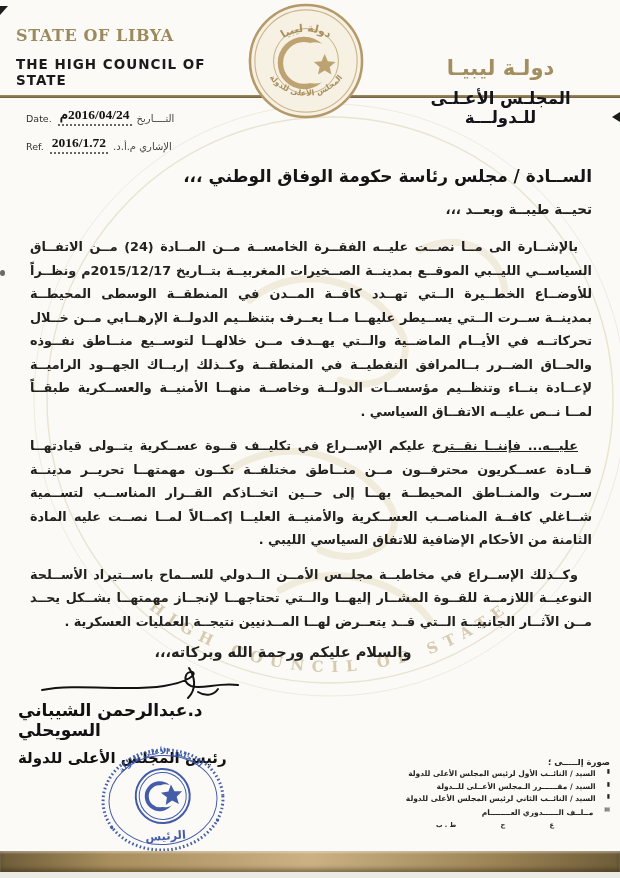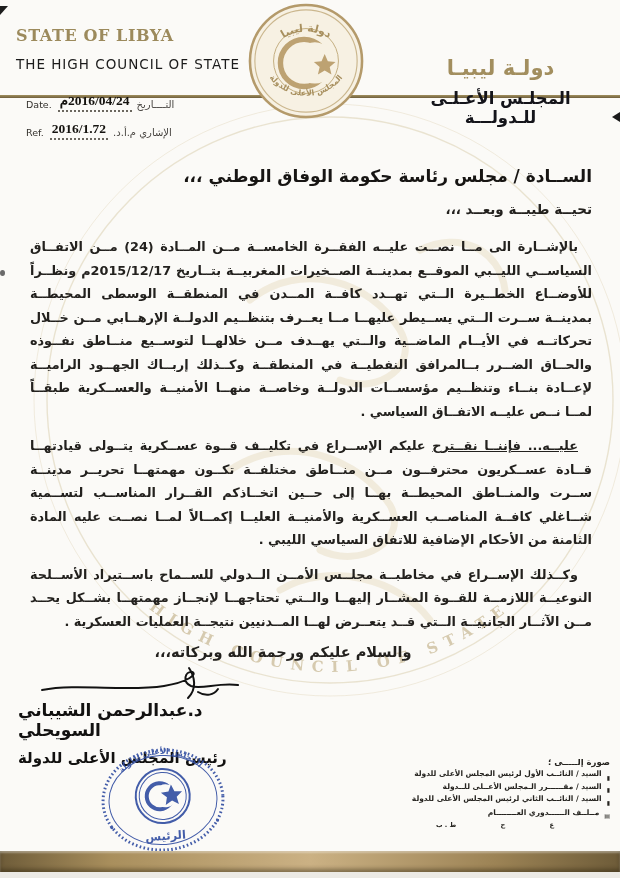--- a/index.html
+++ b/index.html
@@ -9,29 +9,29 @@
     font-family:"DejaVu Sans",sans-serif;
   }
   .abs{position:absolute;}
 
   
   #watermark{left:0;top:0;z-index:0;pointer-events:none;}
 
   
   #hdr-left{left:16px;top:26px;width:224px;text-align:left;z-index:3;}
   .state-en{font-family:"DejaVu Serif",serif;font-weight:bold;font-size:16px;color:#9c8a5c;letter-spacing:.6px;}
-  .council-en{margin-top:11px;font-size:13.5px;font-weight:normal;color:#1b1b1b;letter-spacing:1px;}
+  .council-en{margin-top:11px;font-size:13.5px;font-weight:bold;color:#1b1b1b;letter-spacing:1px;}
   #hdr-right{right:12px;top:20px;width:215px;text-align:center;direction:rtl;z-index:3;}
   .state-ar{font-size:21px;font-weight:bold;color:#a28e5e;margin-top:36px;}
   .council-ar{margin-top:9px;font-size:16.5px;font-weight:bold;color:#14141a;}
   #hdr-rule{left:0;top:95px;width:620px;height:3px;background:linear-gradient(#a2905f,#6f5f3c);z-index:2;}
   #seal{left:247px;top:2px;z-index:4;}
 
   
-  #meta{left:26px;top:92px;width:200px;z-index:3;}
+  #meta{left:26px;top:106px;width:200px;z-index:3;}
   .meta-row{display:flex;align-items:flex-end;gap:6px;margin-bottom:9px;}
   .en-label{font-size:9.5px;color:#33302c;padding-bottom:2px;}
   .meta-rtl{direction:rtl;display:flex;align-items:flex-end;gap:5px;}
   .ar-label{font-size:10px;color:#474440;padding-bottom:2px;white-space:nowrap;}
   .dotval{font-family:"Liberation Serif",serif;font-weight:bold;font-size:13.5px;color:#15130f;
           border-bottom:2px dotted #6b675f;padding:0 2px 1px 2px;white-space:nowrap;}
 
   
   #letter{left:30px;top:166px;width:562px;direction:rtl;color:#23211e;z-index:2;}
   .addressee{font-size:17px;font-weight:bold;color:#171513;margin-bottom:15px;}
@@ -46,21 +46,21 @@
   #sig-block{left:18px;top:700px;width:258px;text-align:left;direction:rtl;z-index:5;}
   .sig-name{font-size:17px;font-weight:bold;color:#121110;}
   .sig-title{font-size:15px;font-weight:bold;color:#121110;margin-top:9px;}
 
   
   #stamp{left:88px;top:744px;z-index:6;opacity:.92;transform:rotate(-4deg);}
 
   
   #cc{right:10px;top:757px;width:228px;direction:rtl;text-align:right;color:#25231f;z-index:3;}
   .cc-head{font-size:8.5px;font-weight:bold;margin-bottom:1px;}
-  .cc-row{display:flex;align-items:flex-end;gap:5px;font-size:7.5px;font-weight:bold;line-height:12.5px;white-space:nowrap;}
+  .cc-row{display:flex;align-items:flex-start;gap:11px;font-size:7.5px;font-weight:bold;line-height:12.5px;white-space:nowrap;}
   .cc-ic{font-size:6px;line-height:1;}
   .cc-file{font-size:7.5px;font-weight:bold;line-height:13px;white-space:nowrap;}
   .cc-initials{display:flex;justify-content:space-between;width:118px;margin-right:56px;font-size:6.5px;font-weight:bold;line-height:12px;}
 
   
   #footer-bar{left:0;top:851px;width:620px;height:21px;z-index:7;
     background:linear-gradient(90deg,#6e5c39 0%,#a98f5d 18%,#cbb184 50%,#9c8355 80%,#6e5c39 100%);
     box-shadow:inset 0 2px 2px rgba(255,255,255,.35), inset 0 -3px 4px rgba(40,30,10,.45);}
   #footer-strip{left:0;top:872px;width:620px;height:6px;background:#eceae5;z-index:7;}
 

